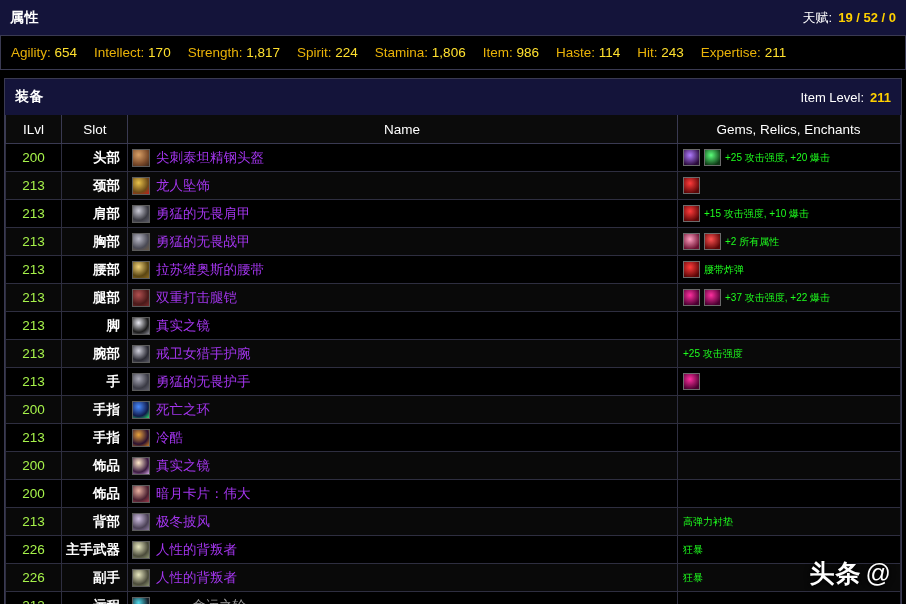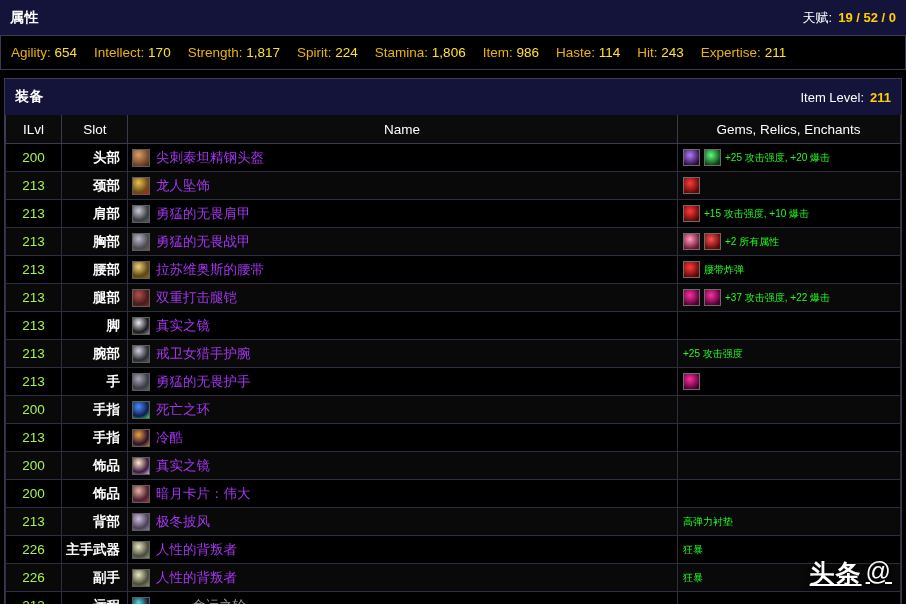--- a/index.html
+++ b/index.html
@@ -98,21 +98,21 @@
   
   .wm{
     position:absolute;
     right:14px;bottom:14px;
     font-size:25px;
     color:#ffffff;
     font-weight:bold;
     letter-spacing:1px;
     text-shadow:0 0 3px #000,0 0 6px #000;
     pointer-events:none;
-    display:flex;align-items:flex-start;gap:4px;text-decoration:underline;
+    display:flex;align-items:center;gap:4px;
   }
   .wm .at{
     display:inline-block;
     font-weight:normal;
   }
   .wm .nm{font-weight:normal;}
 </style>
 </head>
 <body>
 

